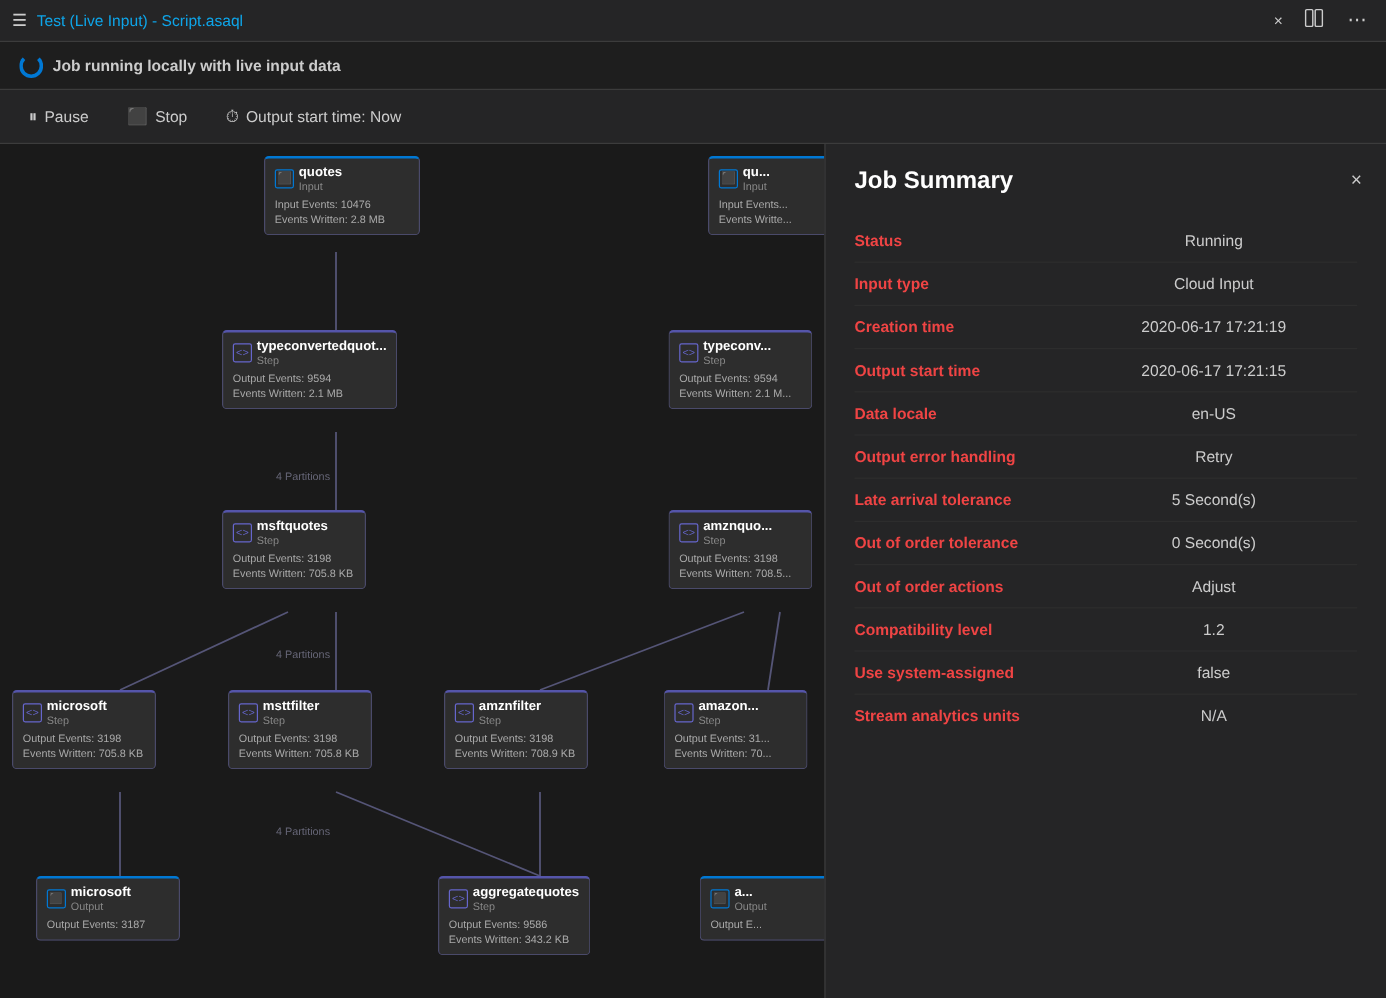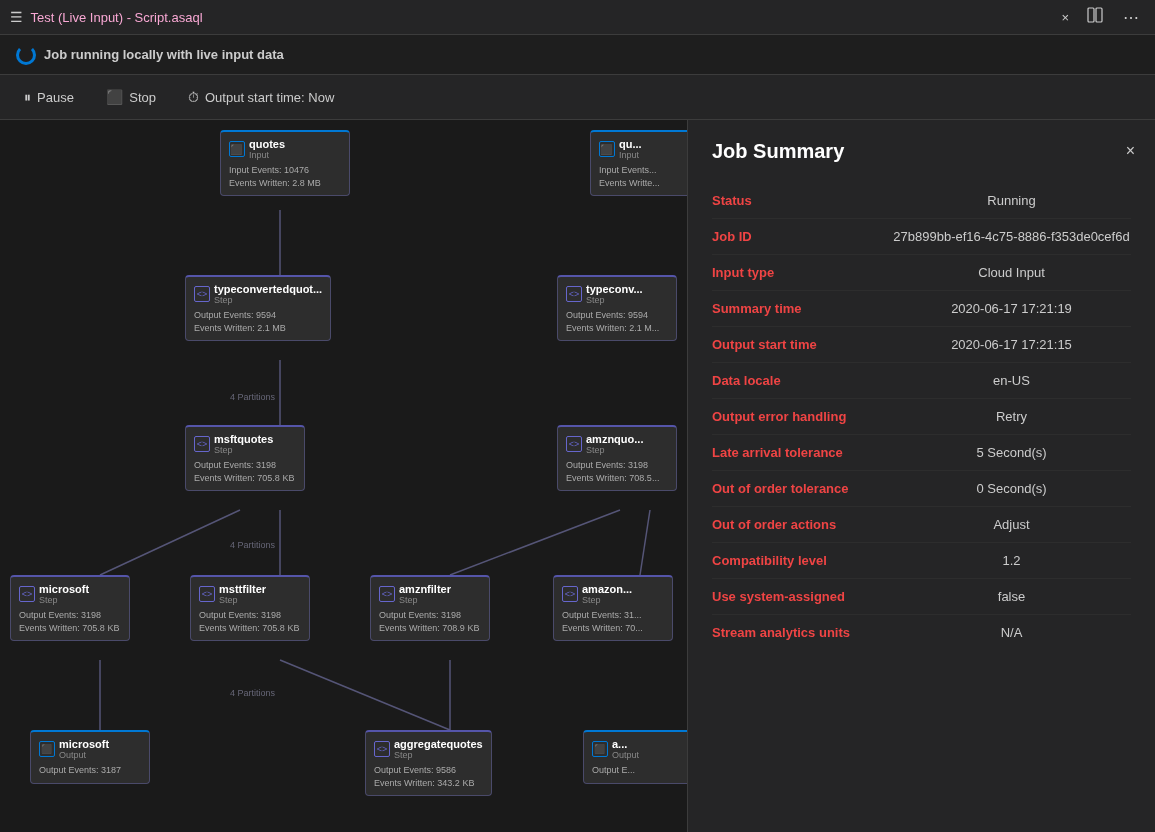--- a/index.html
+++ b/index.html
@@ -22,21 +22,21 @@
       padding: 0 10px;
       border-bottom: 1px solid #3c3c3c;
       gap: 8px;
     }
     .title-bar-menu-icon {
       color: #cccccc;
       font-size: 14px;
       cursor: pointer;
     }
     .title-bar-title {
-      color: #f9a8d4;
+      color: #0ea5e9;
       font-size: 13px;
       flex: 1;
     }
     .title-bar-actions {
       display: flex;
       gap: 8px;
       align-items: center;
     }
     .title-bar-action-btn {
       background: none;
@@ -446,29 +446,25 @@
     <h2 class="panel-title">Job Summary</h2>
     <button class="panel-close-btn">×</button>
 
     <div id="summaryRows">
 
     <div class="summary-row">
     <span class="summary-label">Status</span>
     <span class="summary-value">Running</span>
   </div>
         <div class="summary-row">
-    <span class="summary-label">Job ID</span>
-    <span class="summary-value">27b899bb-ef16-4c75-8886-f353de0cef6d</span>
-  </div>
-        <div class="summary-row">
     <span class="summary-label">Input type</span>
     <span class="summary-value">Cloud Input</span>
   </div>
         <div class="summary-row">
-    <span class="summary-label">Summary time</span>
+    <span class="summary-label">Creation time</span>
     <span class="summary-value">2020-06-17 17:21:19</span>
   </div>
         <div class="summary-row">
     <span class="summary-label">Output start time</span>
     <span class="summary-value">2020-06-17 17:21:15</span>
   </div>
         <div class="summary-row">
     <span class="summary-label">Data locale</span>
     <span class="summary-value">en-US</span>
   </div>

